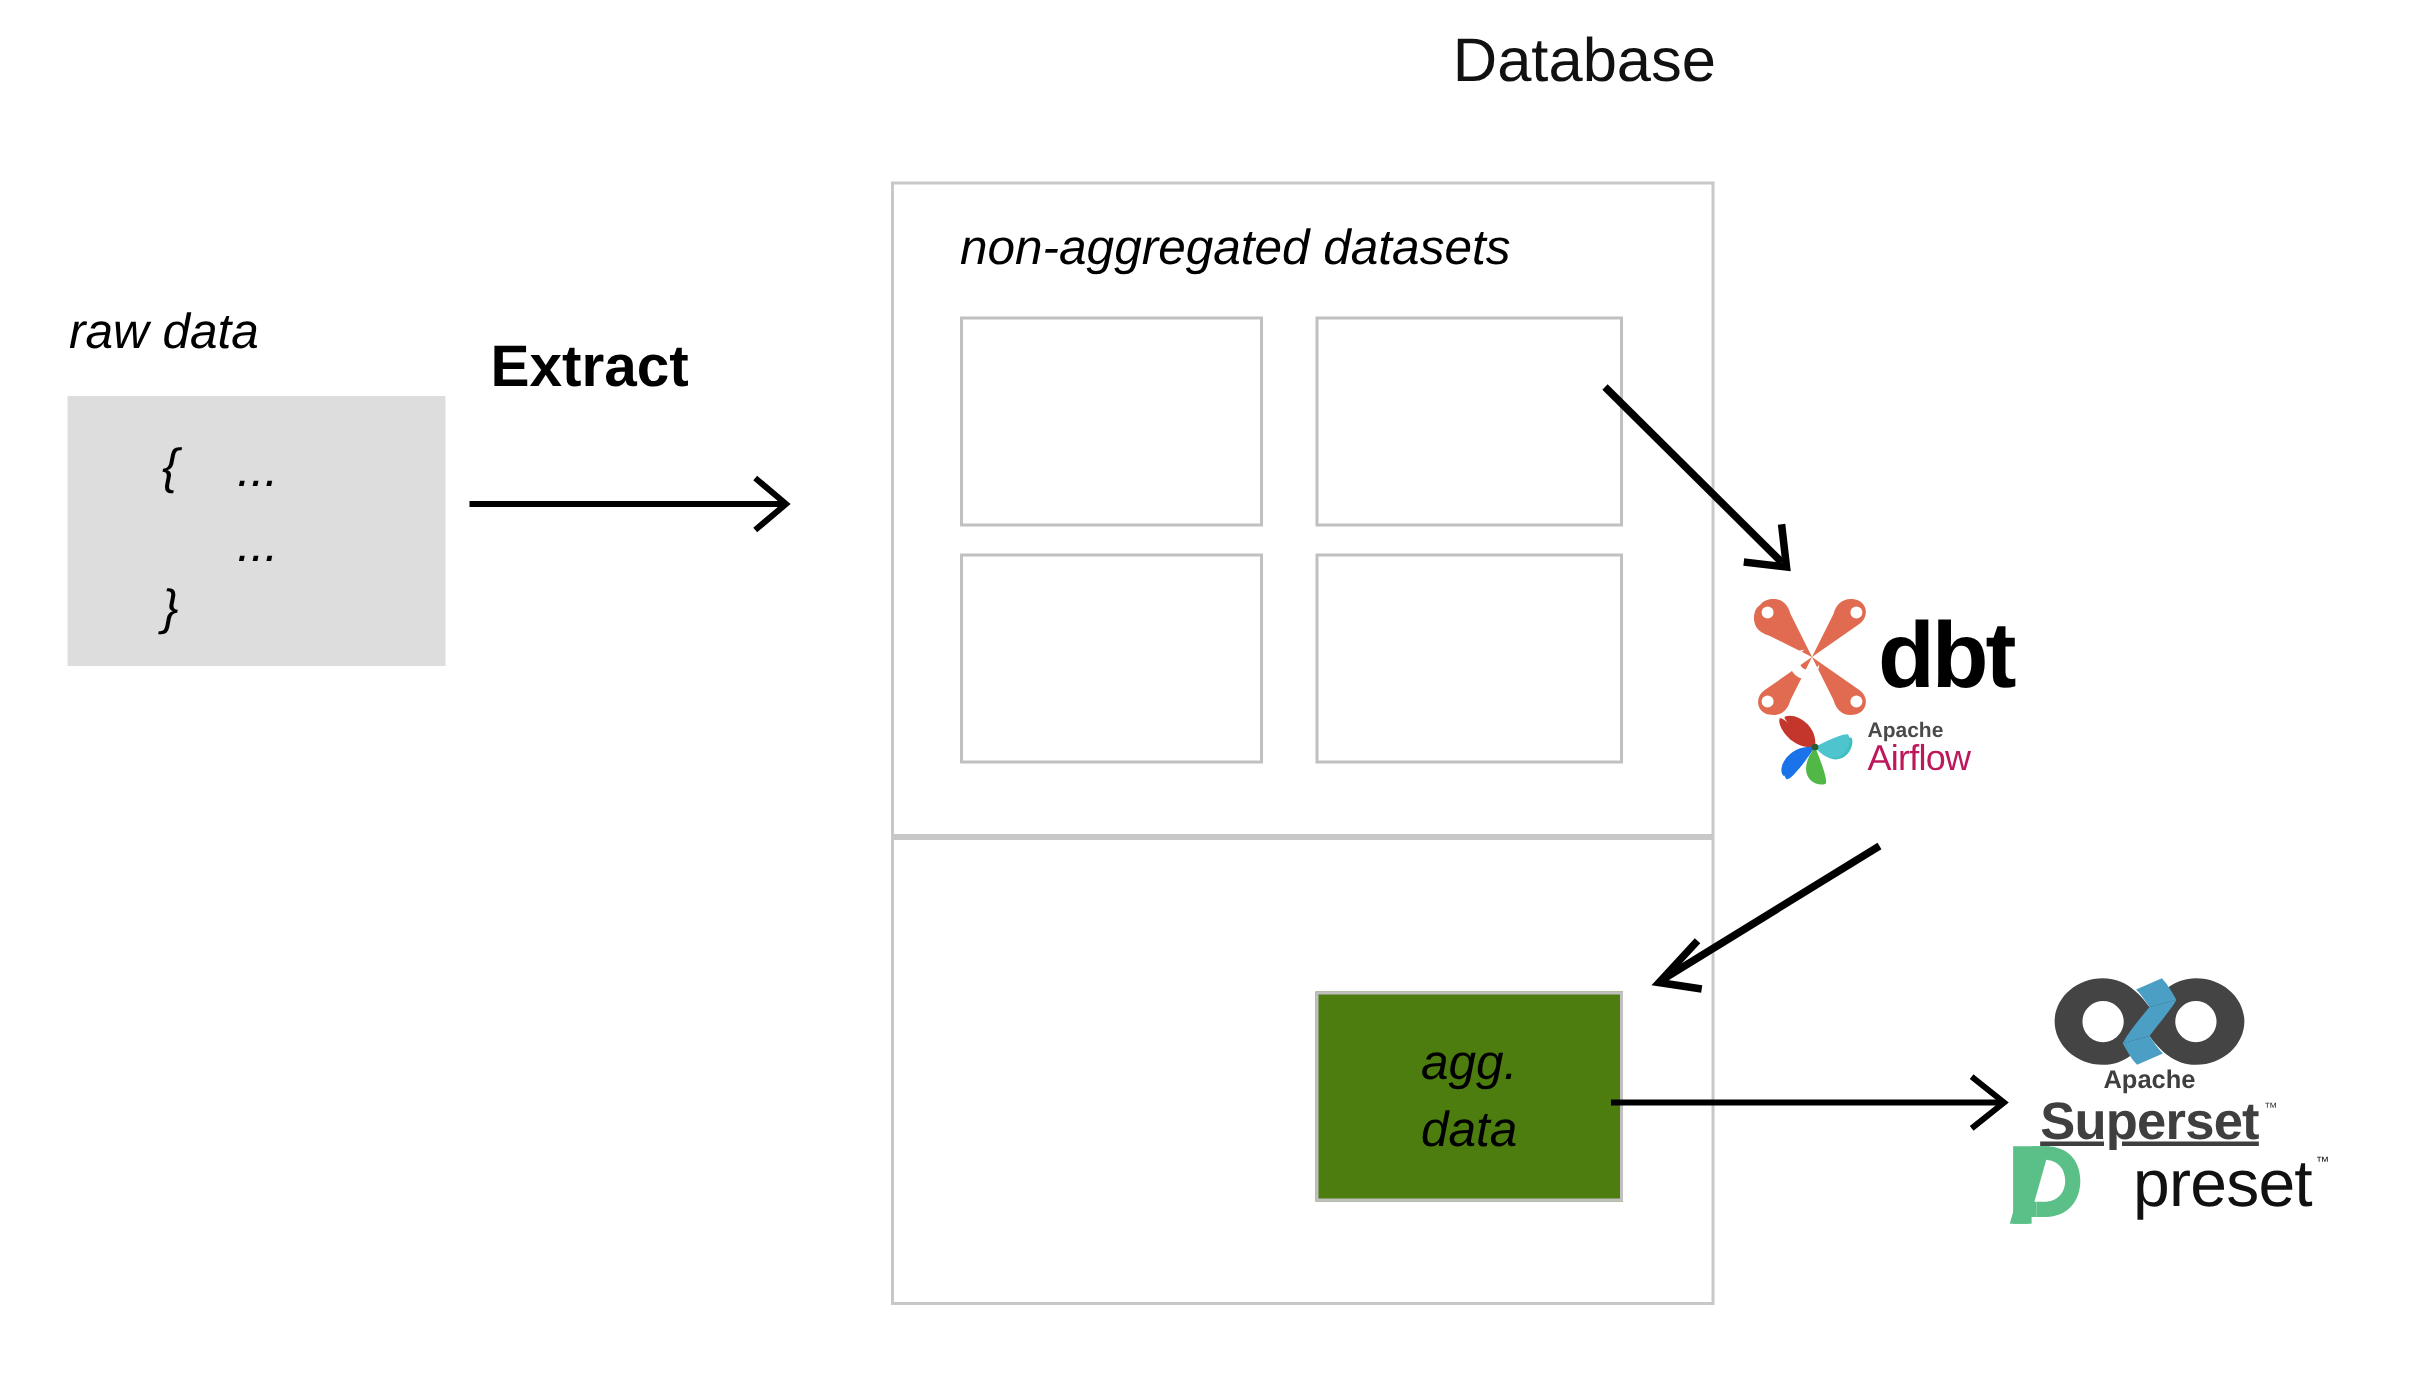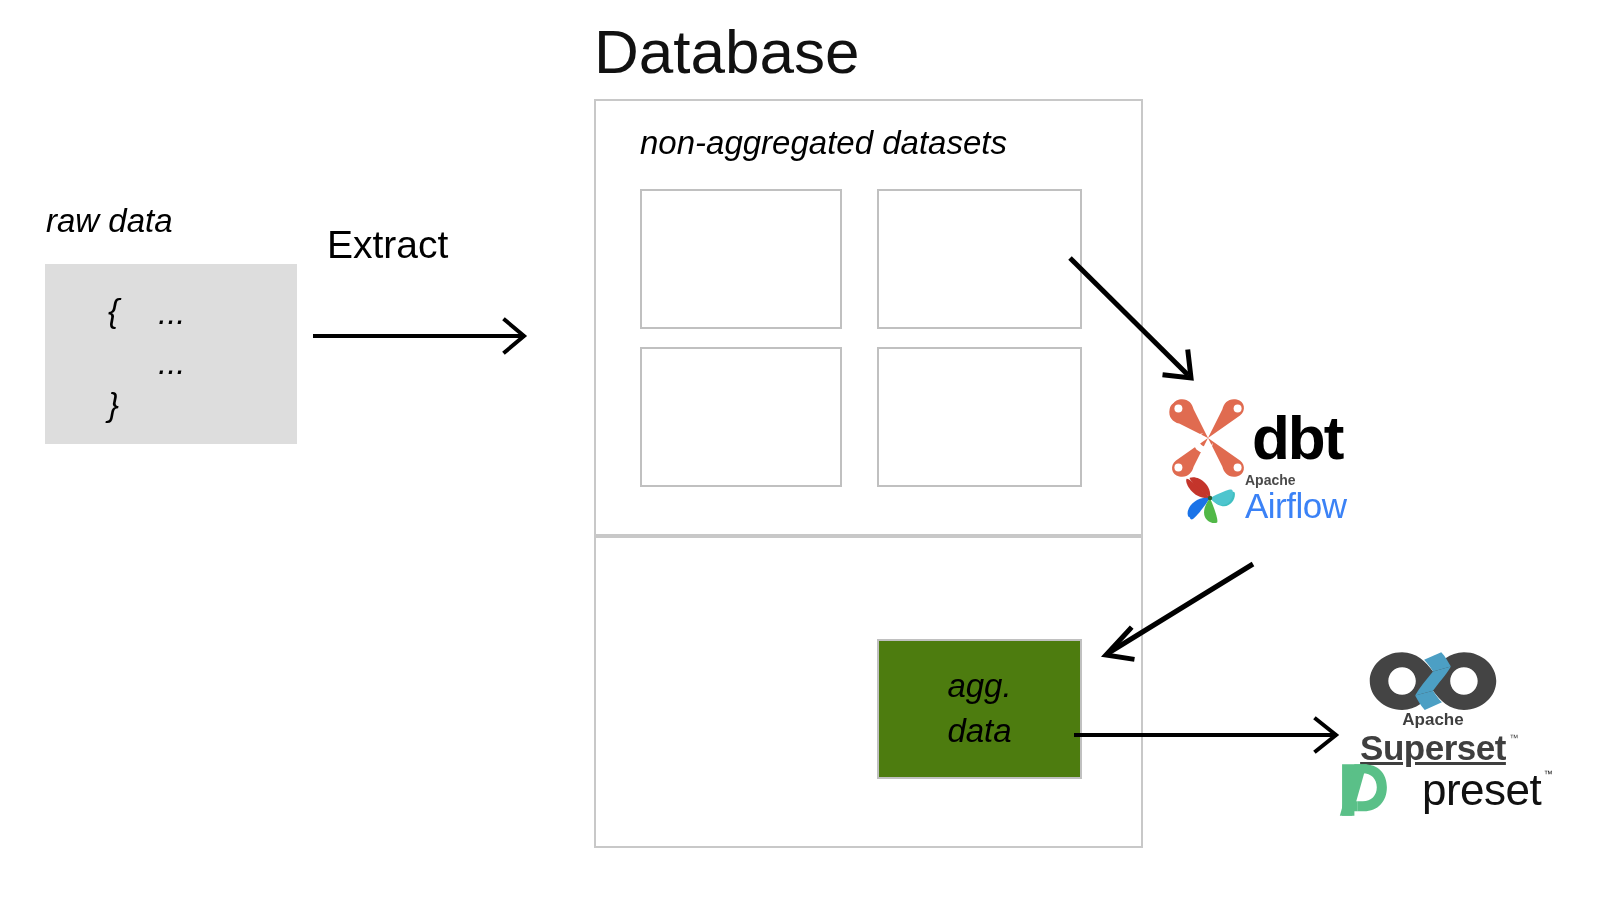--- a/index.html
+++ b/index.html
@@ -21,22 +21,22 @@
     width: 1620px;
     height: 920px;
   }
 
   
   .db-title {
     position: absolute;
     left: 594px;
     top: 18px;
     width: 550px;
-    text-align: left;
-    font-size: 62px;
+    text-align: right;
+    font-size: 41px;
     font-weight: 400;
     line-height: 1.1;
     letter-spacing: 0px;
     color: #111111;
   }
 
   
   .raw-label {
     position: absolute;
     left: 46px;
@@ -66,30 +66,30 @@
   .raw-dots-1     { left: 158px; top: 294px; }
   .raw-dots-2     { left: 158px; top: 344px; }
   .raw-brace-close{ left: 108px; top: 386px; }
 
   
   .extract-label {
     position: absolute;
     left: 327px;
     top: 223px;
     font-size: 39px;
-    font-weight: 400;
+    font-weight: 700;
     color: #000000;
     white-space: nowrap;
   }
 
   
   .db-outer {
     position: absolute;
     left: 594px;
-    top: 99px;
+    top: 121px;
     width: 549px;
     height: 749px;
     border-radius: 31px;
   }
   .db-section {
     position: absolute;
     left: 0;
     width: 100%;
     border: 2px solid #c8c8c8;
     box-sizing: border-box;
@@ -180,23 +180,23 @@
     line-height: 1;
   }
   .af-apache {
     font-size: 14px;
     font-weight: 700;
     color: #4a4a4a;
     letter-spacing: 0px;
     margin-bottom: 1px;
   }
   .af-name {
-    font-size: 35px;
-    font-weight: 400;
-    color: #3b82f6;
+    font-size: 24px;
+    font-weight: 400;
+    color: #be185d;
     letter-spacing: -0.5px;
   }
 
   .logo-superset {
     position: absolute;
     left: 1358px;
     top: 648px;
     width: 150px;
     display: flex;
     flex-direction: column;

